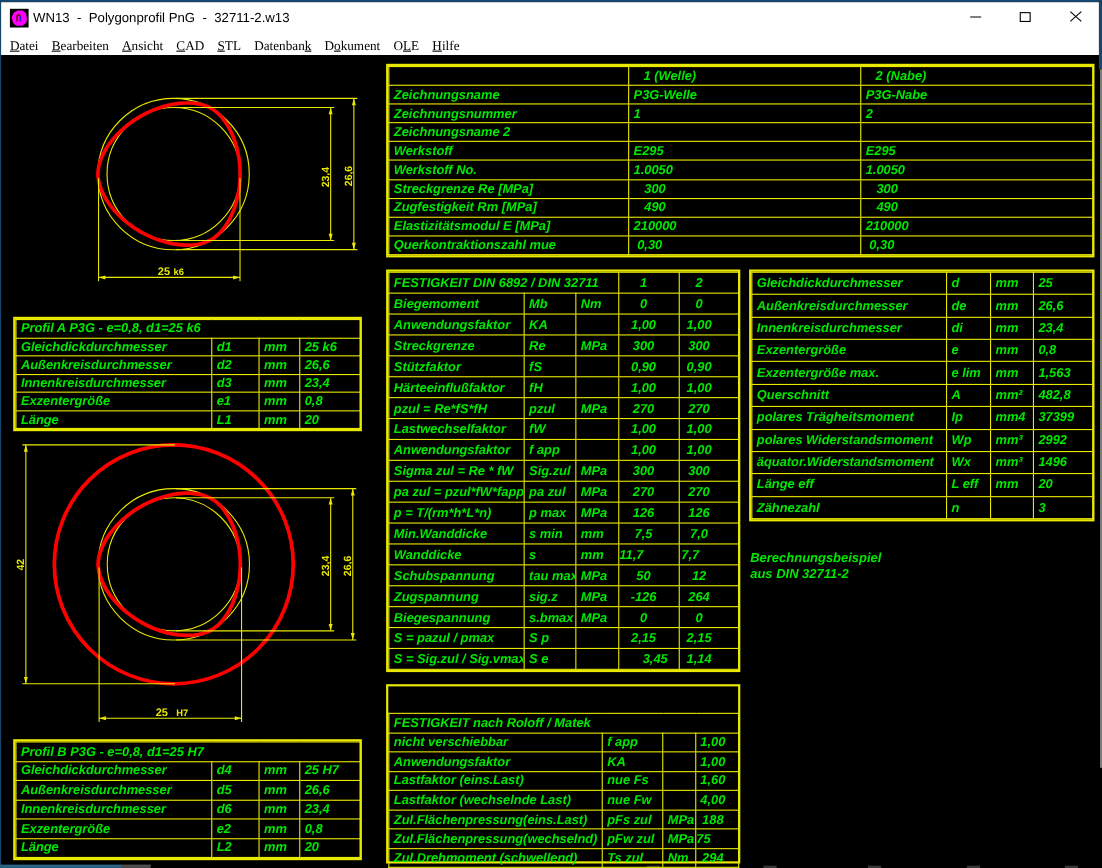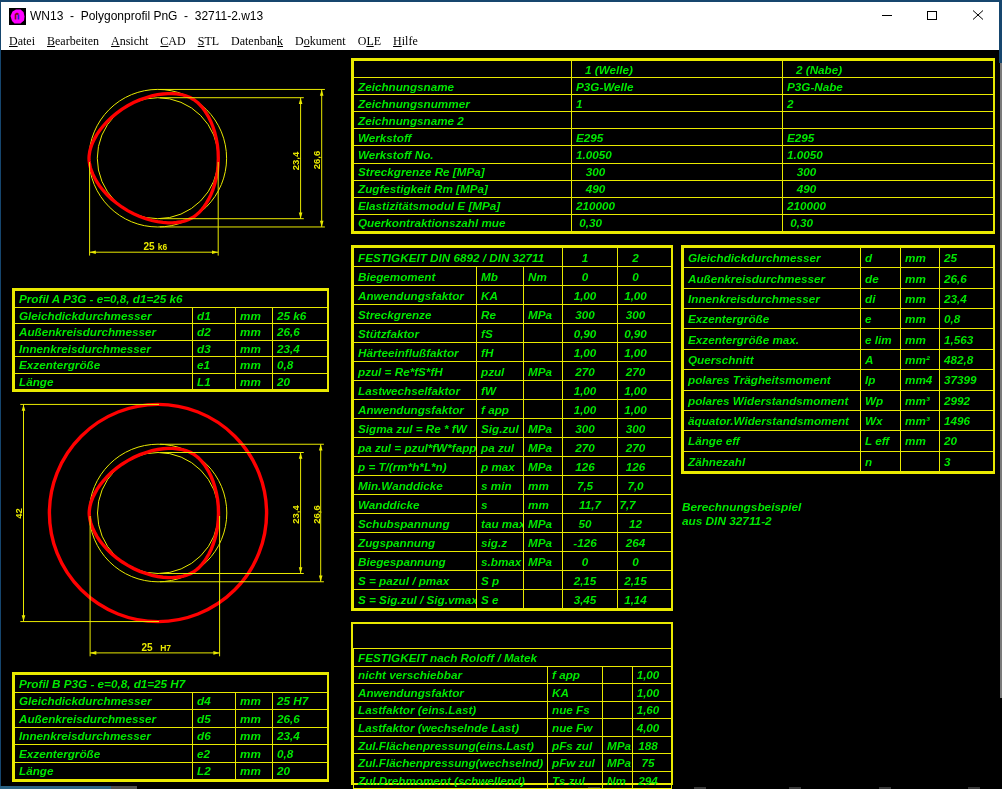--- a/index.html
+++ b/index.html
@@ -252,21 +252,21 @@
           <td>Min.Wanddicke</td>
           <td>s min</td>
           <td>mm</td>
           <td style="text-align:center;padding:0 10px 0 0;">7,5</td>
           <td style="text-align:center;padding:0 18px 0 0;">7,0</td>
         </tr>
         <tr>
           <td>Wanddicke</td>
           <td>s</td>
           <td>mm</td>
-          <td style="text-align:right;padding:0 16px 0 0;">11,7</td>
+          <td style="text-align:left;padding:0 16px 0 0;">11,7</td>
           <td style="text-align:center;padding:0 34px 0 0;">7,7</td>
         </tr>
         <tr>
           <td>Schubspannung</td>
           <td>tau max</td>
           <td>MPa</td>
           <td style="text-align:center;padding:0 10px 0 0;">50</td>
           <td style="text-align:center;padding:0 18px 0 0;">12</td>
         </tr>
         <tr>
@@ -287,21 +287,21 @@
           <td>S = pazul / pmax</td>
           <td>S p</td>
           <td></td>
           <td style="text-align:center;padding:0 10px 0 0;">2,15</td>
           <td style="text-align:center;padding:0 18px 0 0;">2,15</td>
         </tr>
         <tr>
           <td>S = Sig.zul / Sig.vmax</td>
           <td>S e</td>
           <td></td>
-          <td style="text-align:center;padding:0 10px 0 0;">3,45</td>
+          <td style="text-align:right;padding:0 10px 0 0;">3,45</td>
           <td style="text-align:center;padding:0 18px 0 0;">1,14</td>
         </tr>
       </tbody>
     </table>
   </div>
 <div class="wrap" style="left:351px;top:622px;width:318px;height:159px;">
     <table style="width:318px;height:159px;margin-top:24px;">
       <colgroup>
         <col style="width:194px;">
         <col style="width:55px;">
@@ -339,21 +339,21 @@
         <tr>
           <td>Zul.Flächenpressung(eins.Last)</td>
           <td>pFs zul</td>
           <td>MPa</td>
           <td style="text-align:center;padding:0 8px 0 0;">188</td>
         </tr>
         <tr>
           <td>Zul.Flächenpressung(wechselnd)</td>
           <td>pFw zul</td>
           <td>MPa</td>
-          <td style="text-align:center;padding:0 8px 0 0;">75</td>
+          <td style="padding:0 8px 0 0;">75</td>
         </tr>
         <tr>
           <td>Zul.Drehmoment (schwellend)</td>
           <td>Ts zul</td>
           <td>Nm</td>
           <td style="text-align:center;padding:0 8px 0 0;">294</td>
         </tr>
         <tr>
           <td>Zul.Drehmoment (wechselnd)</td>
           <td>Tw zul</td>

